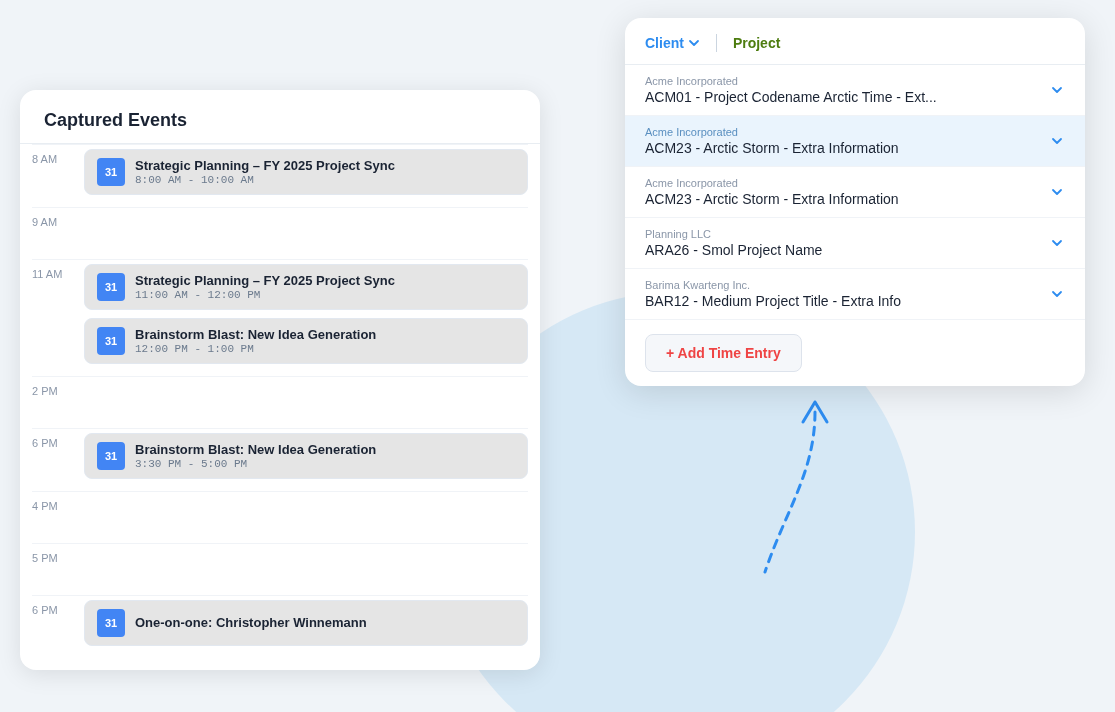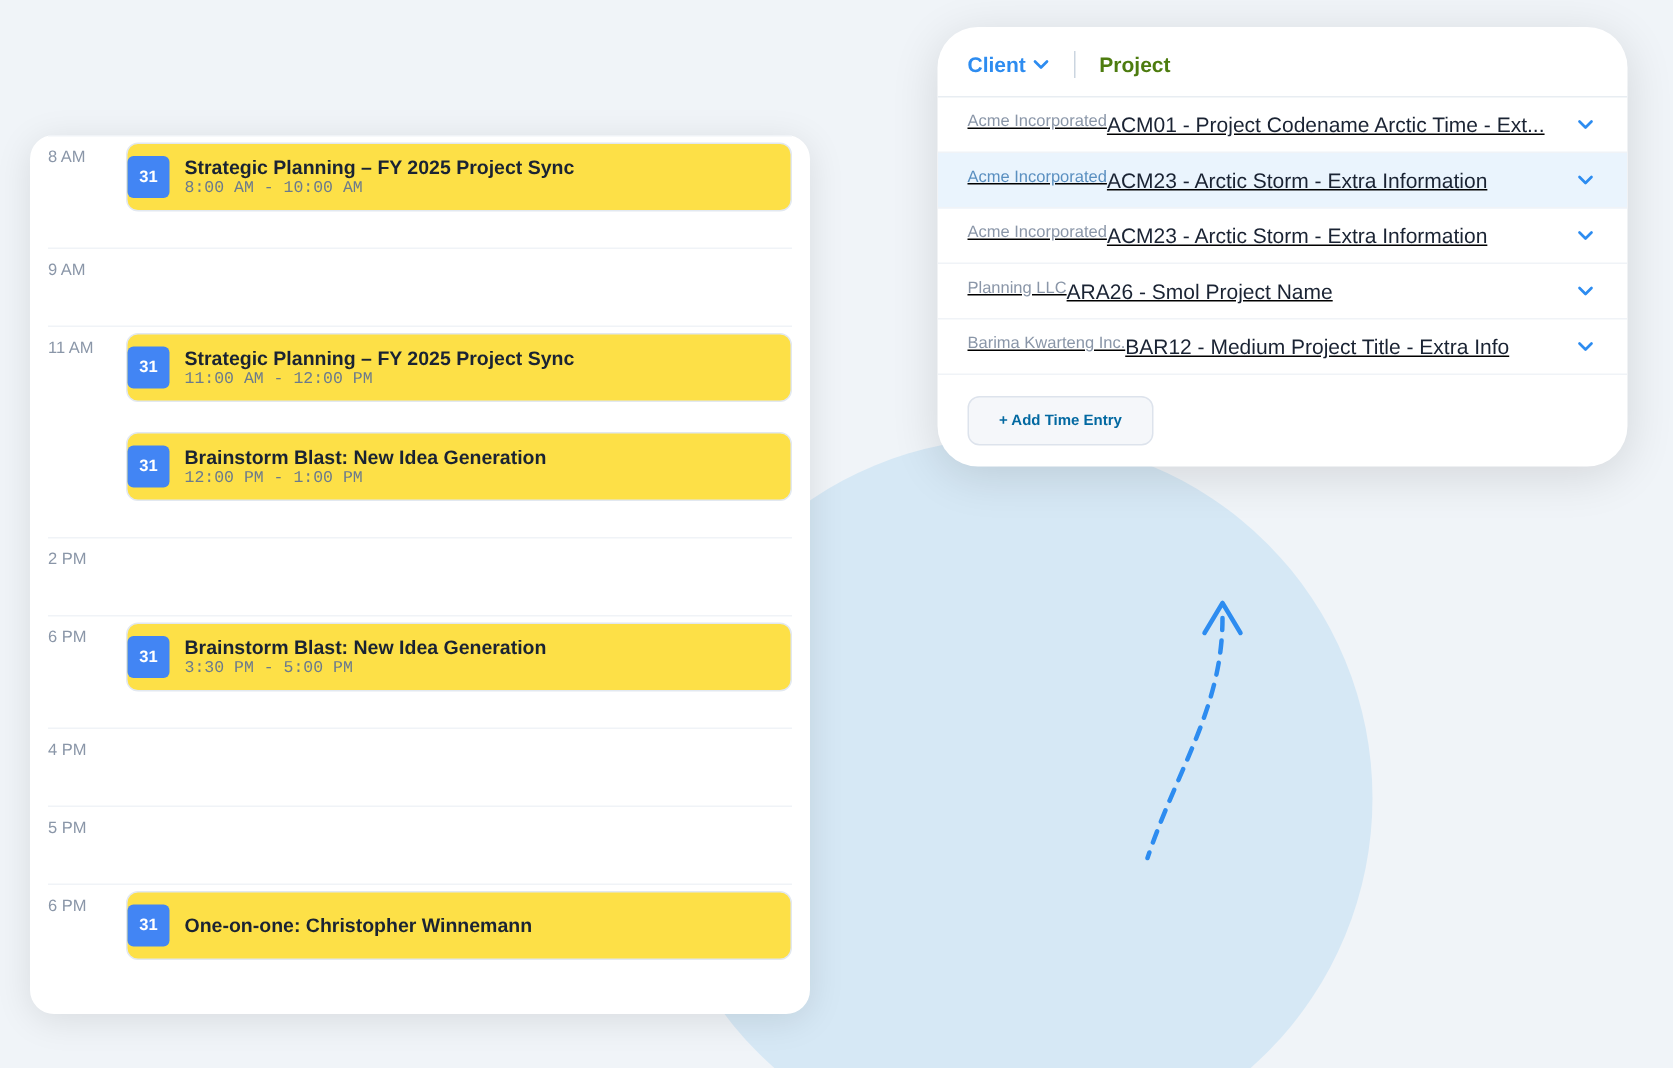--- a/index.html
+++ b/index.html
@@ -70,25 +70,25 @@
     }
 
     .time-content {
       flex: 1;
       padding: 4px 0 4px 4px;
     }
 
     .event-card {
       display: flex;
       align-items: center;
-      background: #fde047;
+      background: #e5e5e5;
       border: 1px solid #e2e8f0;
       border-radius: 8px;
-      padding: 8px 0;
-      margin-bottom: 20px;
+      padding: 8px 12px;
+      margin-bottom: 8px;
       gap: 10px;
     }
 
     .event-icon {
       width: 28px;
       height: 28px;
       background: #4285f4;
       border-radius: 4px;
       display: flex;
       align-items: center;
@@ -118,21 +118,21 @@
       font-family: Liberation Mono, monospace;
     }
 
     
     .dropdown-panel {
       position: absolute;
       right: 30px;
       top: 18px;
       width: 460px;
       background: #fff;
-      border-radius: 27px;
+      border-radius: 16px;
       box-shadow: 0 6px 32px rgba(0,0,0,0.12);
       z-index: 3;
       padding: 0;
       overflow: hidden;
     }
 
     .dropdown-header {
       display: flex;
       align-items: center;
       gap: 16px;
@@ -178,22 +178,21 @@
       justify-content: space-between;
       cursor: pointer;
     }
 
     .dropdown-item.highlighted {
       background: #eaf4fd;
     }
 
     .dropdown-item-content {
       display: flex;
-      flex-direction: row;
-      text-decoration: underline;
+      flex-direction: column;
     }
 
     .dropdown-item-client {
       font-size: 11px;
       color: #8a96a8;
       margin-bottom: 2px;
     }
 
     .dropdown-item-project {
       font-size: 14px;
@@ -212,23 +211,23 @@
 
     .add-time-btn {
       display: flex;
       align-items: center;
       gap: 8px;
       margin: 14px 20px;
       padding: 10px 20px;
       background: #f5f7fa;
       border: 1.5px solid #dde3ec;
       border-radius: 8px;
-      font-size: 10px;
+      font-size: 14px;
       font-weight: 600;
-      color: #0369a1;
+      color: #ef4444;
       cursor: pointer;
       width: fit-content;
       text-align: center;
     }
 
     
     .dashed-arrow-container {
       position: absolute;
       right: 240px;
       bottom: 100px;
@@ -241,20 +240,23 @@
       width: 100%;
       height: 100%;
     }
   </style>
 </head>
 <body>
 
 <div class="bg-circle"></div>
 
 <div class="captured-events-panel">
+  <div class="panel-header">
+    <span class="panel-title">Captured Events</span>
+  </div>
   <div class="calendar-body">
 
     <div class="time-row">
       <span class="time-label">8 AM</span>
       <div class="time-content">
         <div class="event-card">
           <div class="event-icon">31</div>
           <div class="event-details">
             <span class="event-title">Strategic Planning – FY 2025 Project Sync</span>
             <span class="event-time">8:00 AM - 10:00 AM</span>

